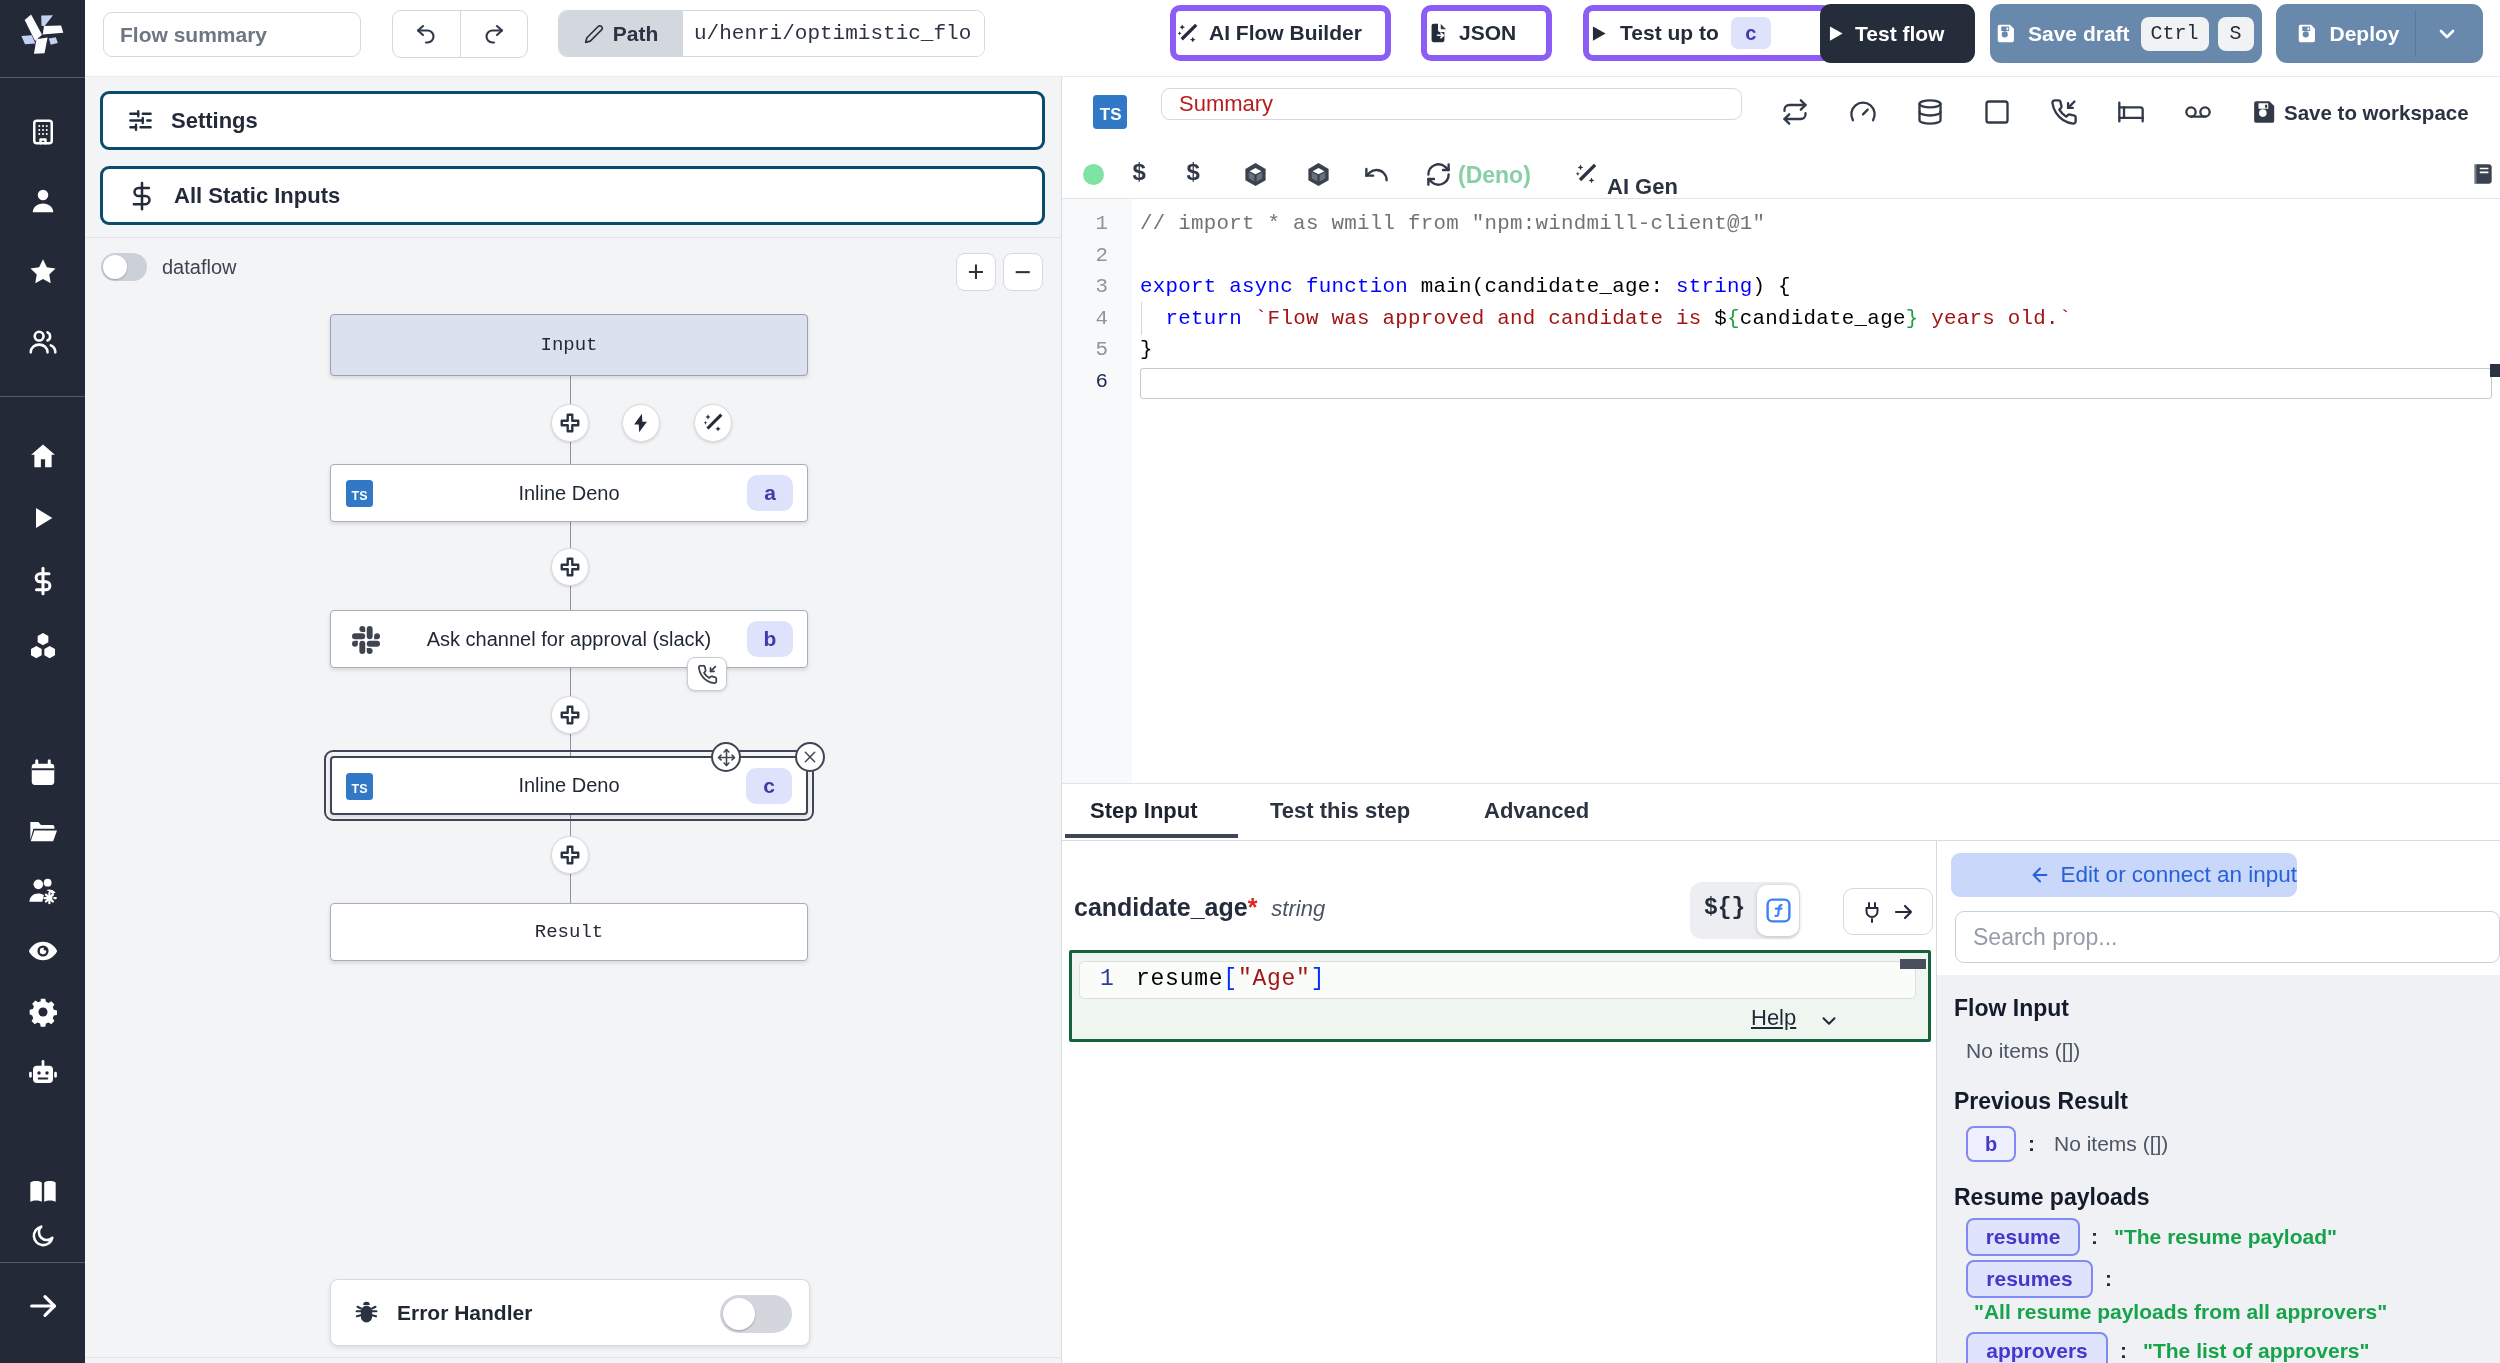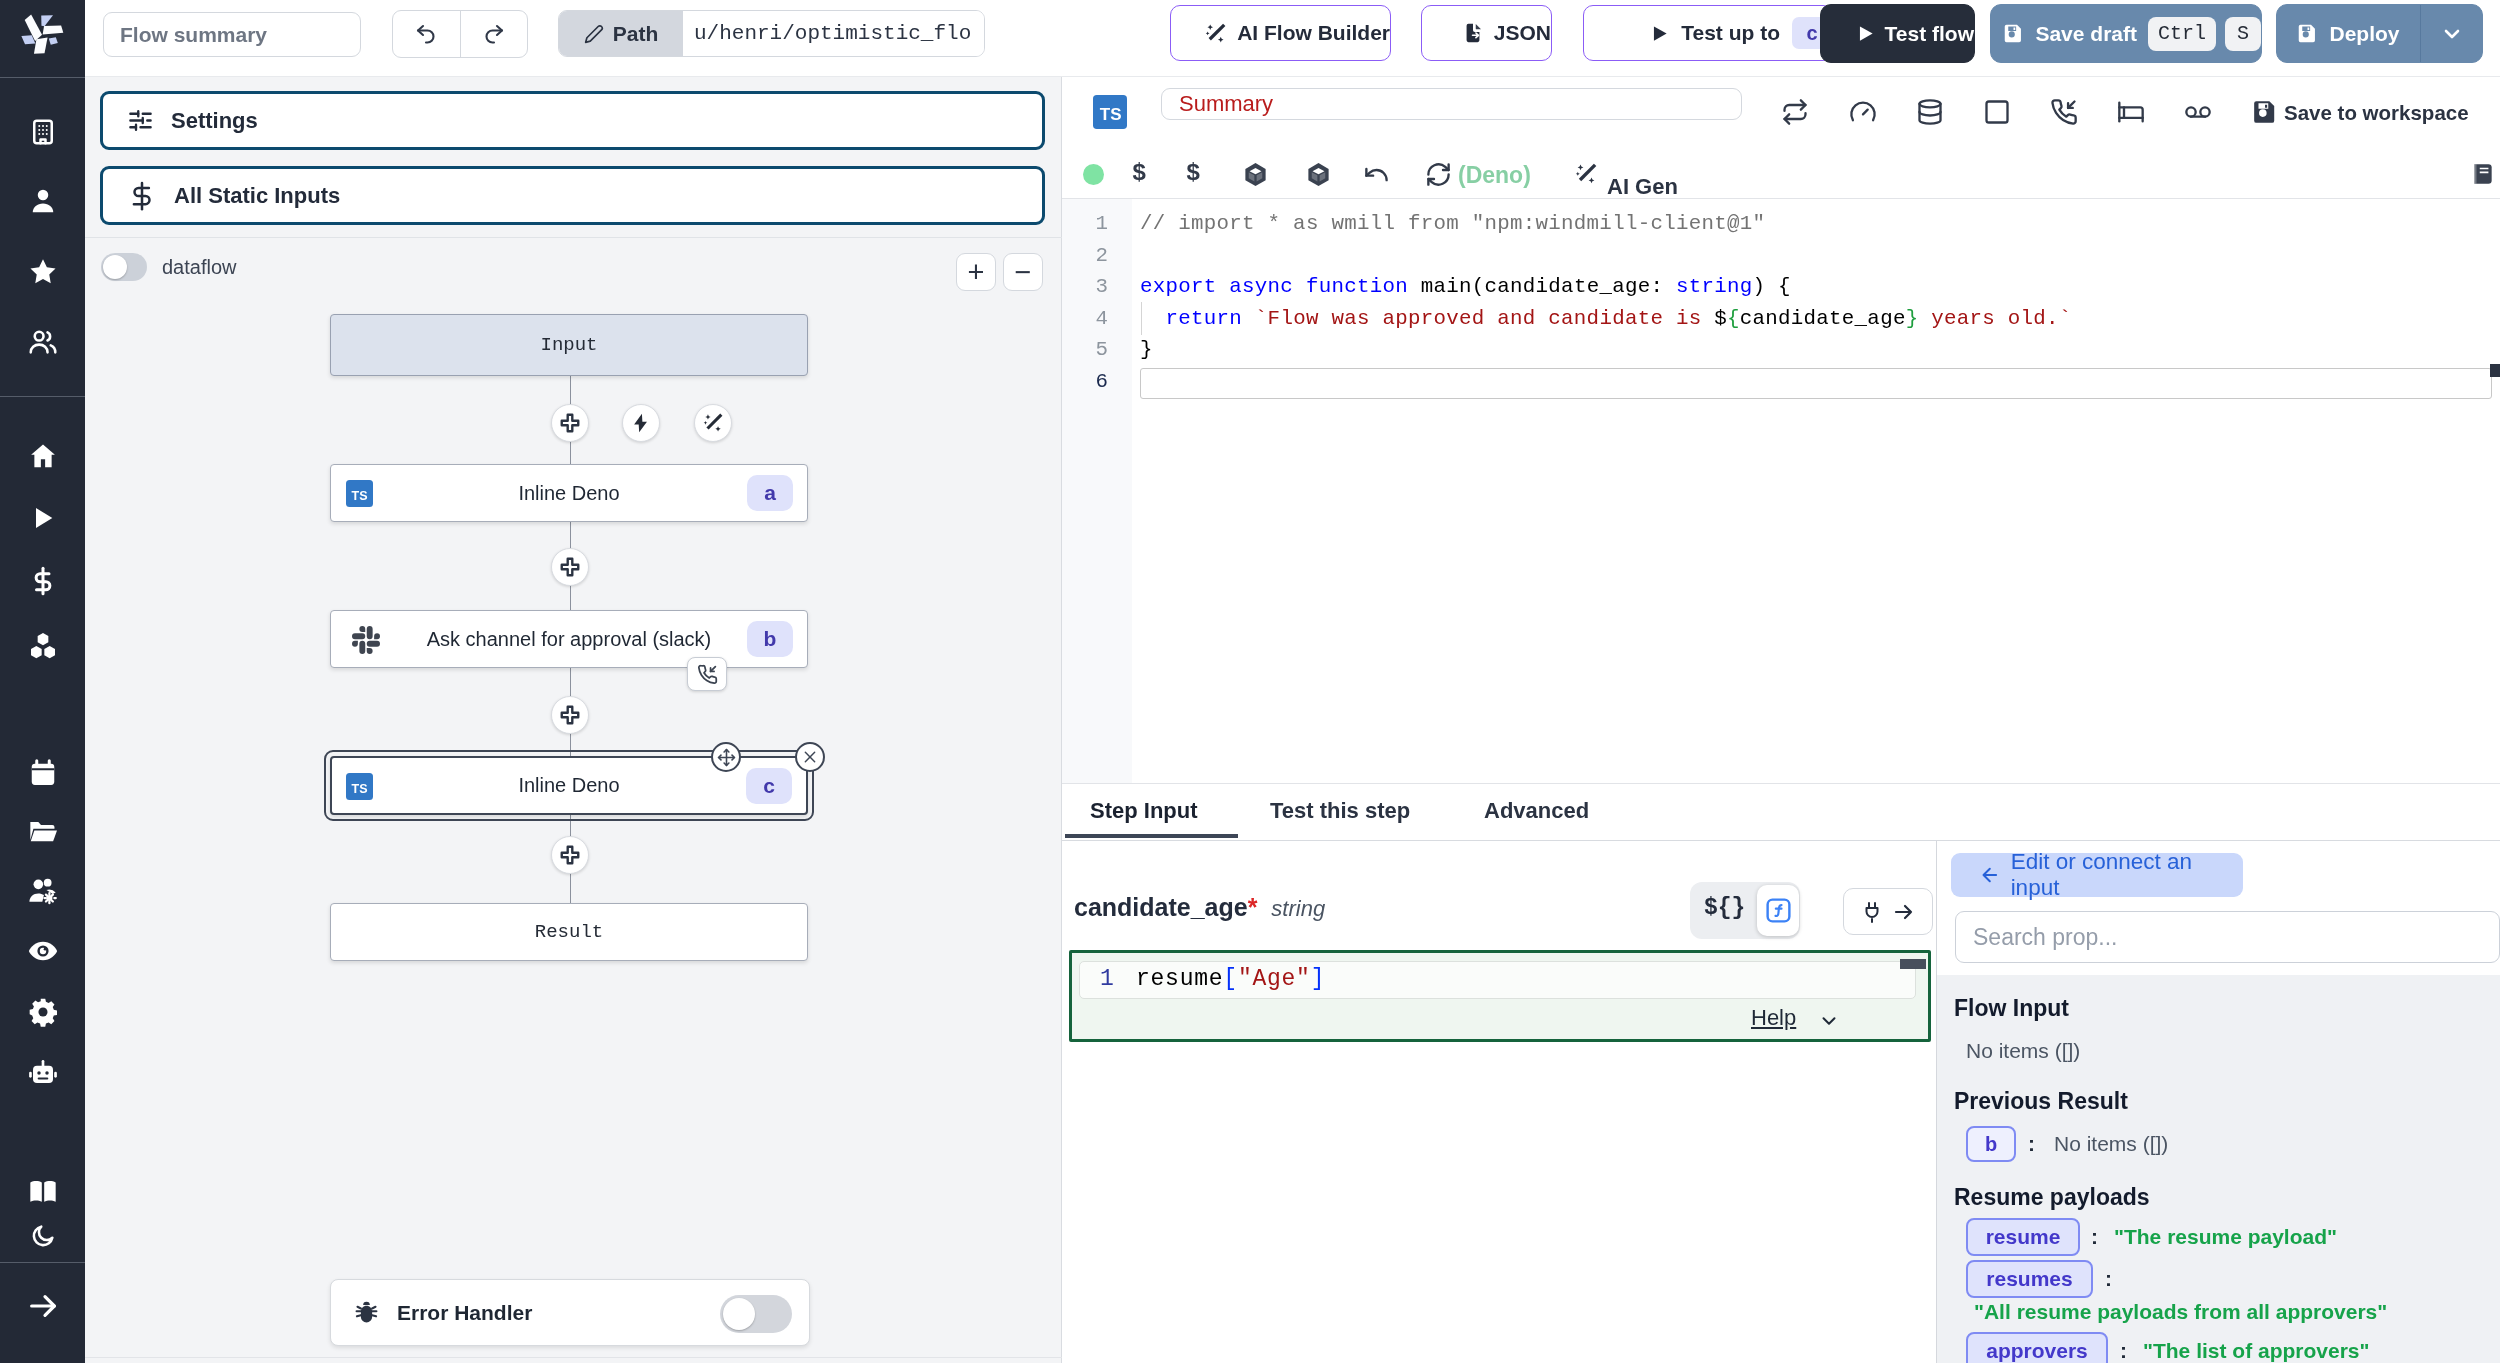--- a/index.html
+++ b/index.html
@@ -7,21 +7,21 @@
   body { font-family:"Liberation Sans",sans-serif; position:relative; background:#fff; overflow:hidden; color:#2d3748; }
   .abs { position:absolute; }
   .mono { font-family:"Liberation Mono",monospace; }
   svg { display:block; }
   
   #sidebar { left:0; top:0; width:85px; height:1363px; background:#232936; }
   .sicon { position:absolute; left:50%; transform:translate(-50%,-50%); }
   
   #topbar { left:85px; top:0; width:2415px; height:77px; background:#fff; border-bottom:1px solid #e8eaed; }
   .inbox { border:1px solid #d4d8de; border-radius:9px; background:#fff; }
-  .btn { position:absolute; border:1px solid #8b5cf6; border-radius:10px; background:#fff; display:flex; align-items:center; justify-content:flex-end; gap:10px; font-weight:bold; color:#242b3a; font-size:21px; }
+  .btn { position:absolute; border:6px solid #8b5cf6; border-radius:10px; background:#fff; display:flex; align-items:center; justify-content:flex-start; gap:10px; font-weight:bold; color:#242b3a; font-size:21px; }
   
   #leftpanel { left:85px; top:77px; width:977px; height:1286px; background:#f3f4f6; border-right:1px solid #d9dce1; }
   .whitebox { position:absolute; background:#fff; border:3px solid #0c4a6e; border-radius:9px; display:flex; align-items:center; font-weight:bold; font-size:22px; color:#232b3a; }
   .node { position:absolute; background:#fff; border:1px solid #a7adb9; border-radius:4px; box-shadow:0 2px 4px rgba(0,0,0,.12); display:flex; align-items:center; justify-content:center; }
   .nbadge { position:absolute; right:14px; top:50%; transform:translateY(-50%); width:46px; height:36px; background:#dfe2fb; border-radius:10px; color:#4239ab; font-weight:bold; font-size:21px; display:flex; align-items:center; justify-content:center; }
   .pluscirc { position:absolute; width:38px; height:38px; border-radius:50%; background:#fff; border:1px solid #d9dce1; box-shadow:0 1px 3px rgba(0,0,0,.15); display:flex; align-items:center; justify-content:center; }
   .vline { position:absolute; width:1px; background:#8b919d; }
   
   #rightpanel { left:1062px; top:77px; width:1438px; height:1286px; background:#fff; }
   .codeline { position:absolute; left:78px; font-family:"Liberation Mono",monospace; font-size:20.8px; white-space:pre; letter-spacing:0.28px; }
@@ -489,21 +489,21 @@
       <div class="abs mono" style="left:64px;top:13px;font-size:23px;letter-spacing:0.75px;color:#000;">resume<span style="color:#0431fa">[</span><st>"Age"</st><span style="color:#0431fa">]</span></div>
       <div class="abs" style="left:828px;top:6px;width:26px;height:10px;background:#474f5c;"></div>
       <div class="abs" style="left:679px;top:52px;font-size:22px;color:#1f2937;text-decoration:underline;">Help</div>
       <svg class="abs" style="left:746px;top:57px" width="22" height="22" viewBox="0 0 24 24" fill="none" stroke="#1f2937" stroke-width="2.2" stroke-linecap="round" stroke-linejoin="round">
         <path d="m6 9 6 6 6-6"></path>
       </svg>
     </div>
 
     <div class="abs" style="left:874px;top:764px;width:1px;height:522px;background:#d5d8dd;"></div>
     <div class="abs" style="left:875px;top:898px;width:563px;height:388px;background:#eff1f4;"></div>
-    <div class="abs" style="left:889px;top:776px;width:292px;height:44px;background:#c9d7fb;border-radius:9px;display:flex;align-items:center;justify-content:center;gap:10px;font-size:22.5px;color:#2761d8;padding-left:28px;">
+    <div class="abs" style="left:889px;top:776px;width:346px;height:44px;background:#c9d7fb;border-radius:9px;display:flex;align-items:center;justify-content:flex-end;gap:10px;font-size:22.5px;color:#2761d8;padding-left:28px;">
       <svg width="22" height="22" viewBox="0 0 24 24" fill="none" stroke="#2761d8" stroke-width="2.2" stroke-linecap="round" stroke-linejoin="round">
         <path d="M19 12H5M12 19l-7-7 7-7"></path>
       </svg>
       Edit or connect an input
     </div>
     <div class="abs" style="left:893px;top:834px;width:545px;height:52px;background:#fff;border:1px solid #ccd1d9;border-radius:9px;display:flex;align-items:center;padding-left:17px;color:#959daa;font-size:23px;">Search prop...</div>
     <div class="abs" style="left:892px;top:918px;font-weight:bold;font-size:23px;color:#131b2c;">Flow Input</div>
     <div class="abs" style="left:904px;top:962px;font-size:21px;color:#4b5563;">No items ([])</div>
     <div class="abs" style="left:892px;top:1011px;font-weight:bold;font-size:23px;color:#131b2c;">Previous Result</div>
     <div class="abs" style="left:904px;top:1049px;width:50px;height:36px;background:#eef0fe;border:2px solid #7f8bf3;border-radius:8px;display:flex;align-items:center;justify-content:center;font-weight:bold;font-size:20px;color:#4338ca;">b</div>

